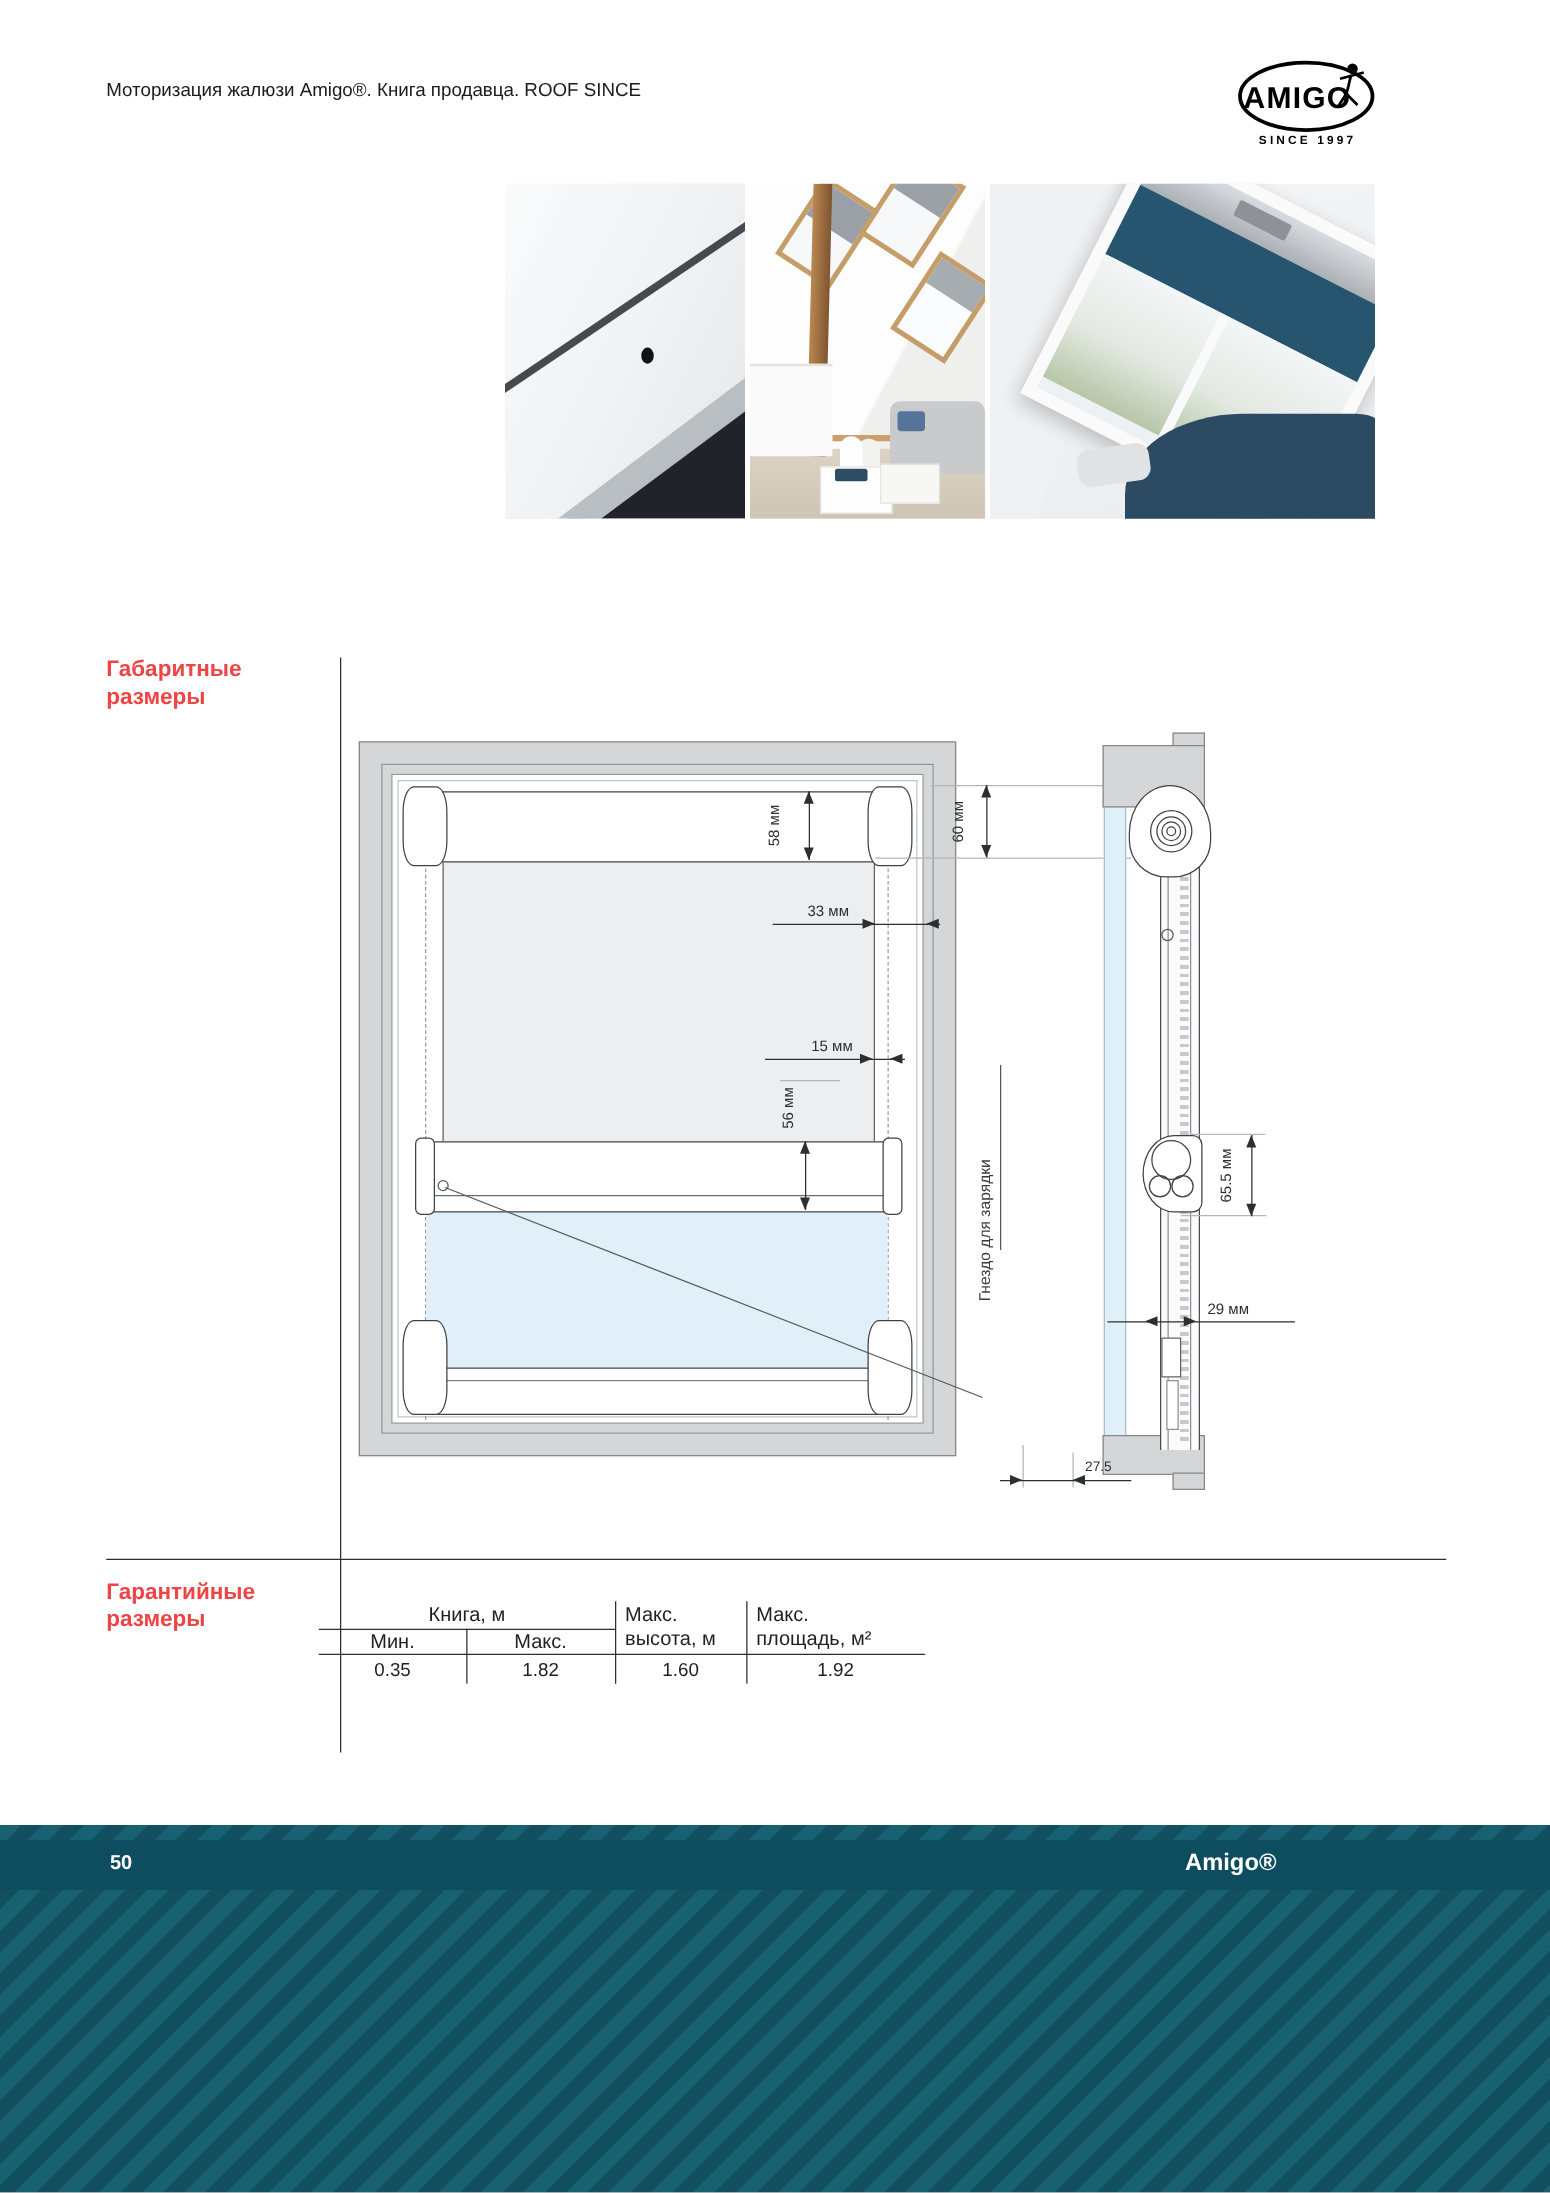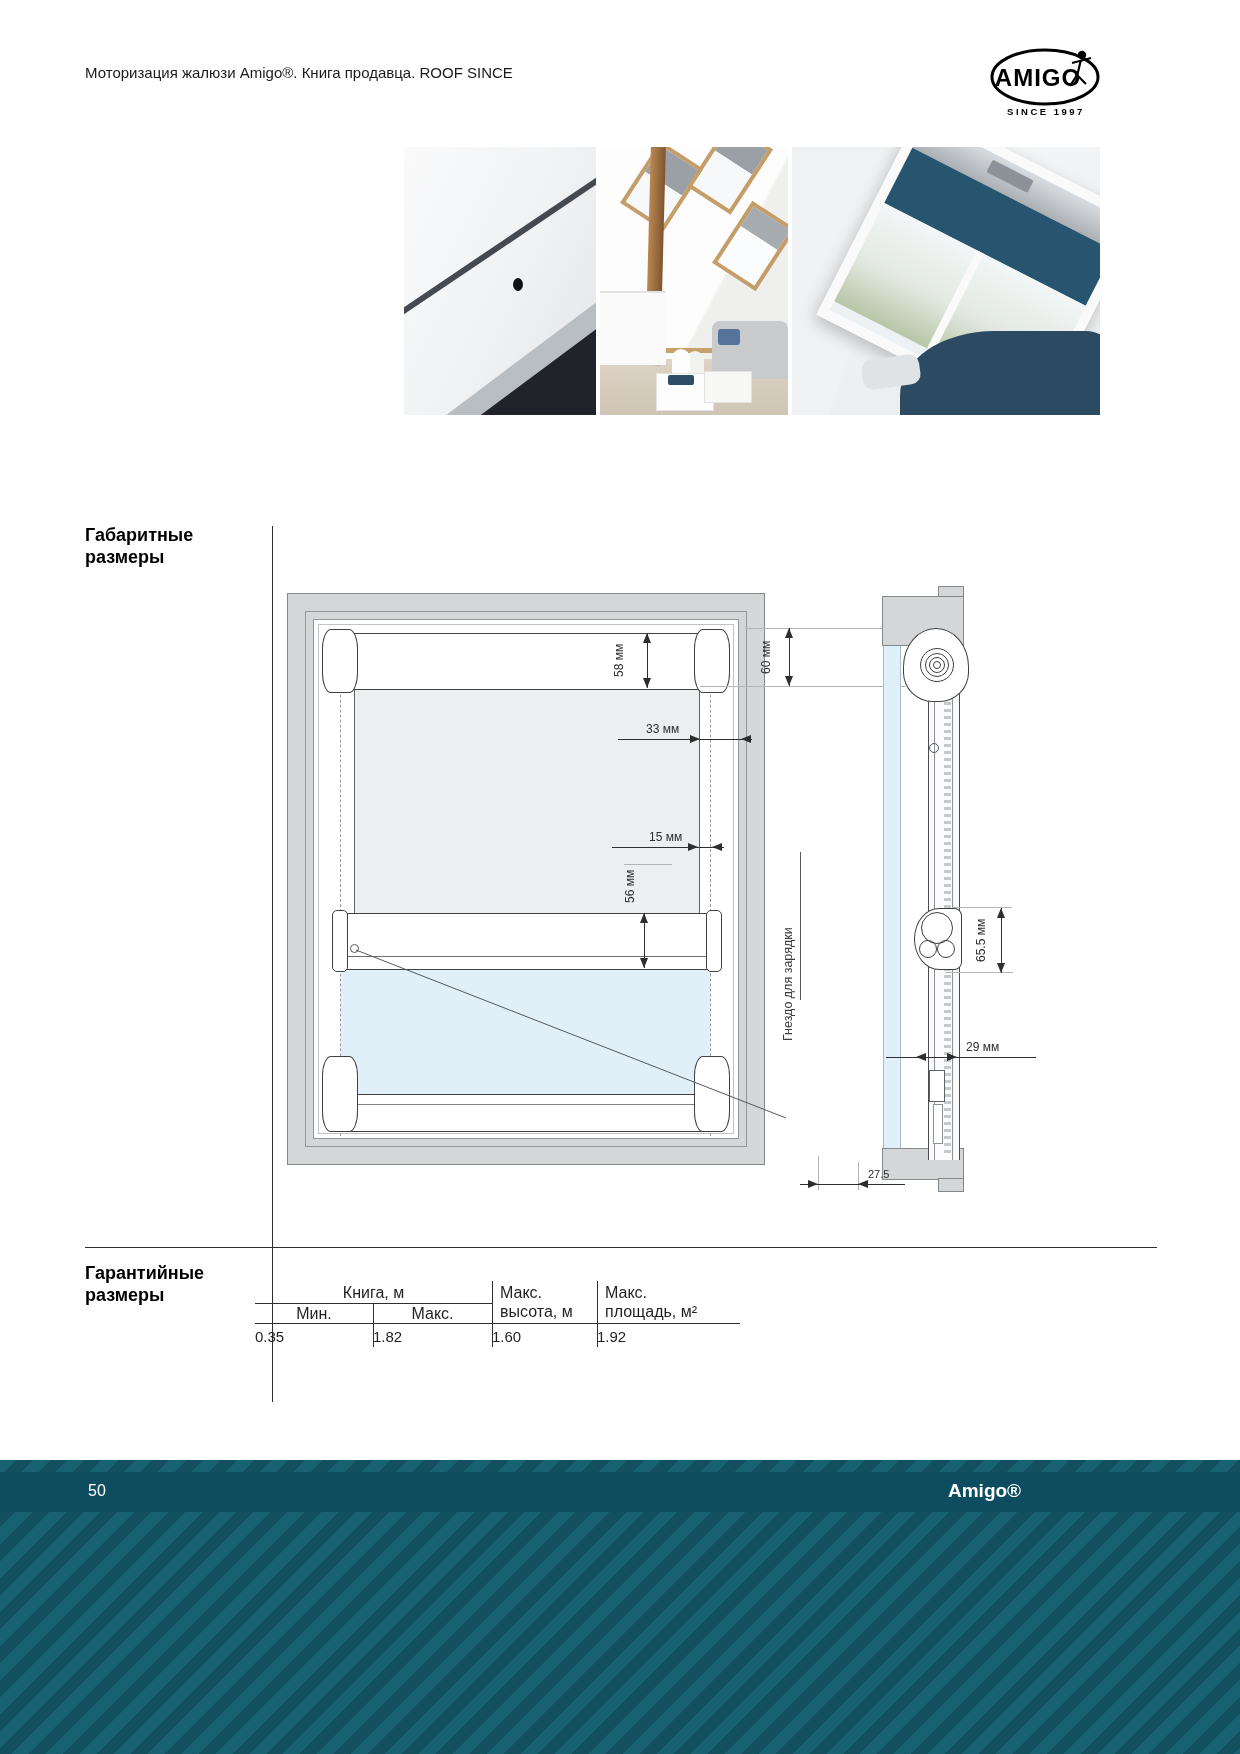--- a/index.html
+++ b/index.html
@@ -15,30 +15,30 @@
   .arr{position:absolute;width:0;height:0;border-style:solid;}
   .arr.up{border-width:0 4px 10px 4px;border-color:transparent transparent #2c2e30 transparent;}
   .arr.down{border-width:10px 4px 0 4px;border-color:#2c2e30 transparent transparent transparent;}
   .arr.left{border-width:4px 10px 4px 0;border-color:transparent #2c2e30 transparent transparent;}
   .arr.right{border-width:4px 0 4px 10px;border-color:transparent transparent transparent #2c2e30;}
   .pre{white-space:pre-line;}
   .breadcrumb{position:absolute;left:85px;top:64px;font-size:15px;color:#1c1a1b;}
   .banner{position:absolute;left:0;top:147px;width:398px;height:268px;background:#5b5d65;}
   .banner-title{position:absolute;left:86px;top:113px;font-size:26px;font-weight:bold;color:#fff;letter-spacing:.5px;}
   .photo{position:absolute;top:147px;height:268px;overflow:hidden;}
-  .sec-label{position:absolute;left:85px;font-size:18px;font-weight:bold;line-height:22px;color:#000000;}
+  .sec-label{position:absolute;left:85px;font-size:18px;font-weight:bold;line-height:22px;color:#ef4444;}
   .cell{position:absolute;font-size:16px;text-align:center;}
-  .val{position:absolute;font-size:15px;text-align:left;}
+  .val{position:absolute;font-size:15px;text-align:center;}
   .hd2{position:absolute;font-size:16px;line-height:19px;}
   .cap{position:absolute;background:#fff;border:1px solid #3f4144;border-radius:9px/20px;}
   .circ{position:absolute;border:1px solid #3f4144;border-radius:50%;background:transparent;}
   .footer-band{position:absolute;left:0;top:1460px;width:1240px;height:294px;
      background:repeating-linear-gradient(135deg,#186173 0px,#186173 12px,#124f5f 12px,#124f5f 24px);}
   .footer-strip{position:absolute;left:0;top:12px;width:1240px;height:40px;background:#0d4d5f;}
-  .footer-page{position:absolute;left:88px;top:22px;font-size:16px;font-weight:normal;color:#fff;}
+  .footer-page{position:absolute;left:88px;top:22px;font-size:16px;font-weight:bold;color:#fff;}
   .footer-brand{position:absolute;left:948px;top:20px;font-size:19px;font-weight:bold;color:#fff;}
 </style>
 </head>
 <body>
 
 <div class="page">
 
   <div class="breadcrumb">Моторизация жалюзи Amigo®. Книга продавца. ROOF SINCE</div>
 
   <svg class="abs" style="left:990px;top:45px" width="116" height="74" viewBox="0 0 116 74">

